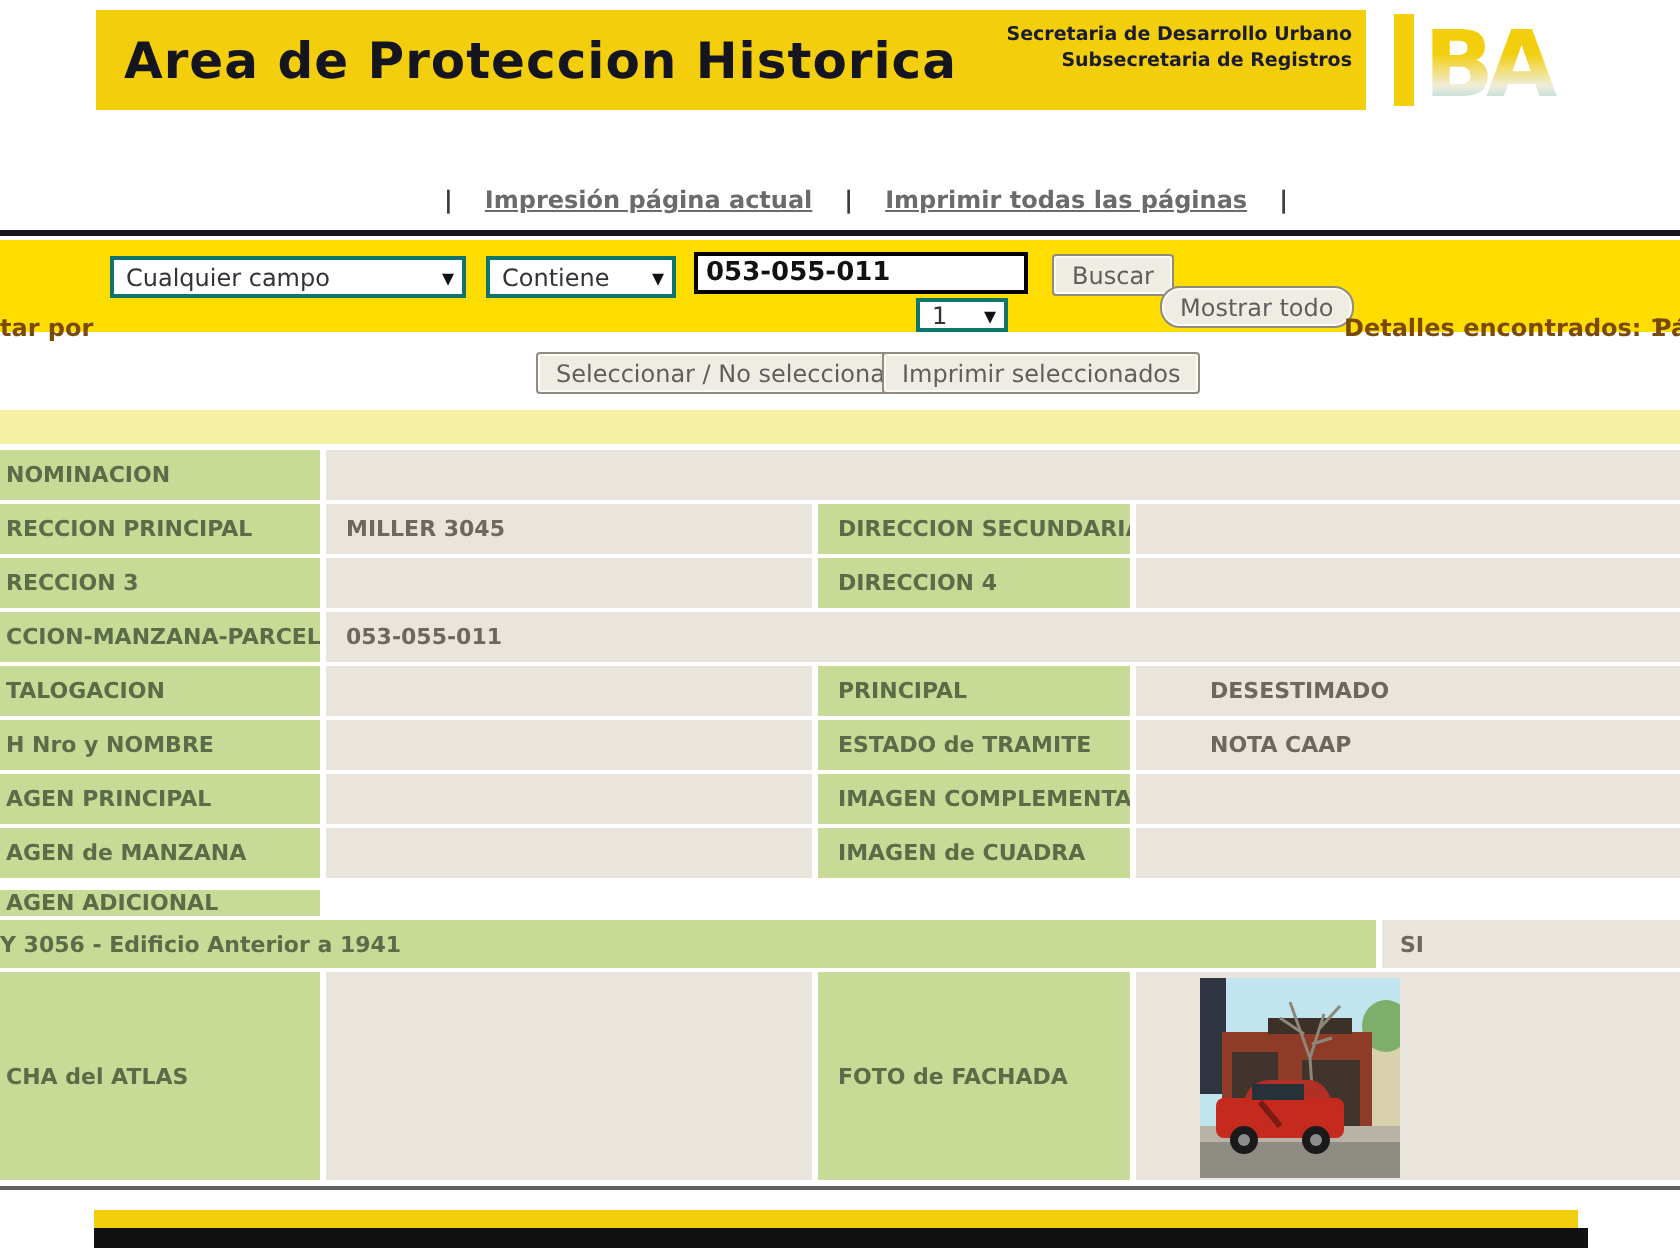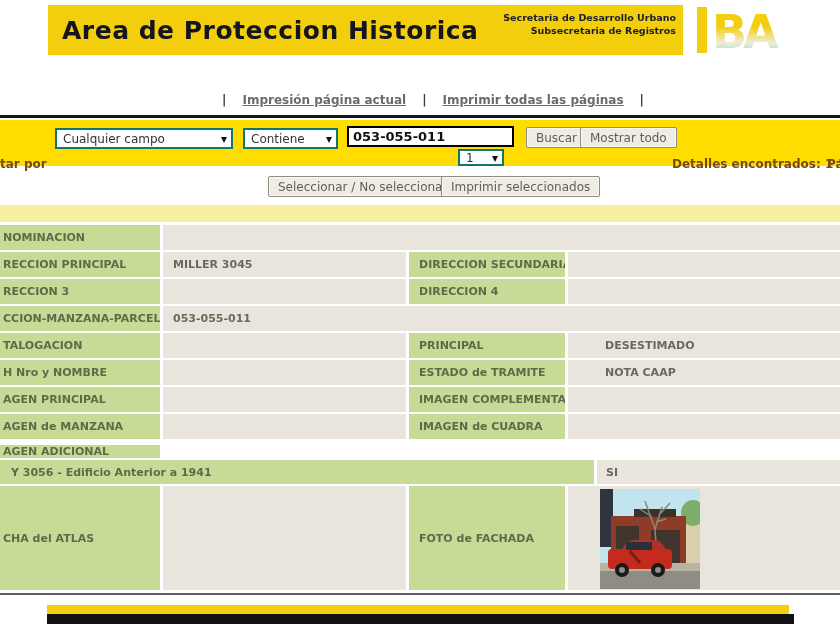--- a/index.html
+++ b/index.html
@@ -71,21 +71,21 @@
   .cell { display:flex; align-items:center; overflow:hidden; white-space:nowrap; }
   .glabel {
     background:#C8DB96; color:#5c6c48; font-size:11px; font-weight:bold;
   }
   .beige { background:#E9E5DC; color:#6e685c; font-size:11px; font-weight:bold; }
   .c1l { width:160px; padding-left:3px; }
   .c1v { width:243px; margin-left:3px; padding-left:10px; }
   .c2l { width:156px; margin-left:3px; padding-left:10px; }
   .c2v { flex:1 1 auto; margin-left:3px; padding-left:37px; }
   .spanv { flex:1 1 auto; margin-left:3px; padding-left:10px; }
-  .leywide { width:594px; padding-left:11px; }
+  .leywide { width:688px; padding-left:0; }
   .leyval { flex:1 1 auto; margin-left:3px; padding-left:9px; }
   .tall .cell { align-items:center; }
   .photo-cell { padding-left:32px; align-items:flex-start; padding-top:2px; }
   .facade-photo { display:block; cursor:pointer; }
 
   .grey-rule { position:absolute; left:0; top:593px; width:840px; height:2px; background:#5f5f5f; }
   .footer-yellow { position:absolute; left:47px; top:605px; width:742px; height:9px; background:#F2CE0C; }
   .footer-black  { position:absolute; left:47px; top:614px; width:747px; height:10px; background:#111111; }
 </style>
 </head>
@@ -131,21 +131,21 @@
     </div>
 
     <div class="fake-select" style="left:243px; top:8px; width:95px; height:21px;">
       <span>Contiene</span>
       <span class="chev">▾</span>
     </div>
 
     <input class="search-input" readonly="" value="053-055-011" style="">
 
     <button class="tb-btn" style="left:526px; top:7px;">Buscar</button>
-    <button class="tb-btn" style="left:580px; top:7px;">Mostrar todo</button>
+    <button class="tb-btn" style="left:580px; top:23px;border-radius:10px;">Mostrar todo</button>
 
     <span class="tb-label" style="left:672px; top:12px;">Detalles encontrados: 1</span>
     <span class="tb-label" style="left:827px; top:12px;">Pá</span>
 
     <span class="tb-label" style="left:330px; top:31px;">/ 1</span>
     <span class="tb-label" style="left:374px; top:31px;">Result. x pág.:</span>
 
     <div class="fake-select" style="left:458px; top:29px; width:46px; height:17px;">
       <span>1</span>
       <span class="chev">▾</span>

